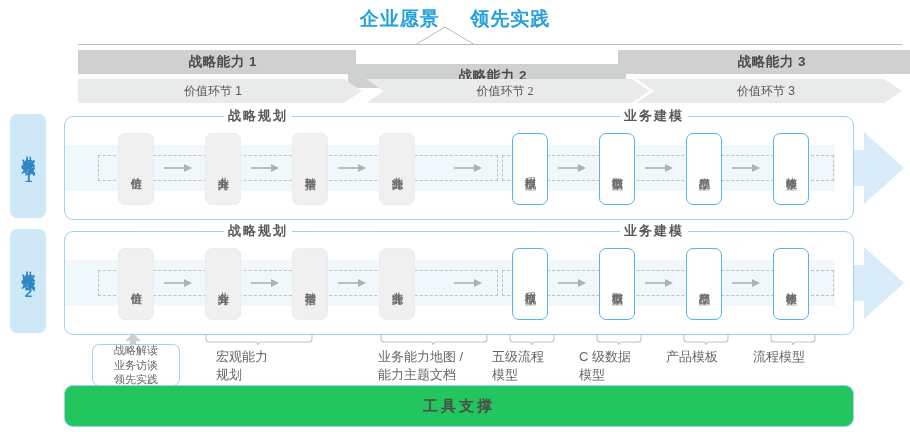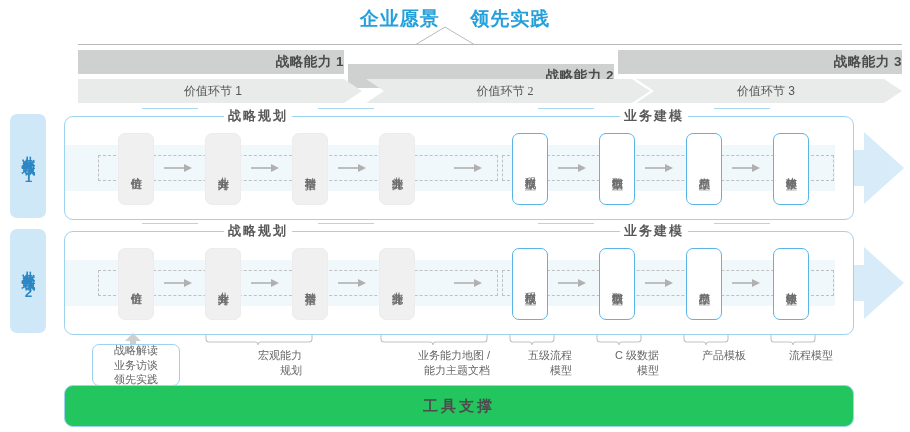--- a/index.html
+++ b/index.html
@@ -20,21 +20,21 @@
   .title-gap{width:18px;}
 
   
   .toprule{left:78px;top:44px;width:824px;height:1px;background:#b9b9b9;}
   .notch{left:415px;top:26px;width:60px;height:19px;}
 
   
   .cap{
     height:24px;background:#cfd0d0;color:#4b4b4b;
     font-size:13.5px;font-weight:bold;display:flex;align-items:center;
-    justify-content:flex-end;letter-spacing:.5px;
+    justify-content:center;letter-spacing:.5px;padding-left:12px;
   }
   
   .vc{
     height:24px;background:#e9eaea;color:#555;
     font-size:12px;display:flex;align-items:center;justify-content:center;
   }
   .vc.c1{clip-path:polygon(0 0,calc(100% - 18px) 0,100% 50%,calc(100% - 18px) 100%,0 100%);}
   .vc.c2{clip-path:polygon(0 0,calc(100% - 18px) 0,100% 50%,calc(100% - 18px) 100%,0 100%,18px 50%);}
   .vc.c3{clip-path:polygon(0 0,calc(100% - 18px) 0,100% 50%,calc(100% - 18px) 100%,0 100%,18px 50%);justify-content:center;}
 
@@ -58,21 +58,21 @@
     position:absolute;left:0;height:46px;background:#f1f8fc;
   }
   
   .bigarrow{
     width:86px;height:72px;background:#d7ecf8;
     clip-path:polygon(0 18px,46px 18px,46px 0,100% 50%,46px 100%,46px calc(100% - 18px),0 calc(100% - 18px));
   }
 
   
   .sechead{
-    display:flex;align-items:flex-start;gap:26px;height:16px;
+    display:flex;align-items:center;gap:26px;height:16px;
   }
   .sechead .ln{height:1px;background:#a9d8f0;}
   .sechead .tx{
     font-size:13px;font-weight:bold;color:#595959;letter-spacing:2px;
     background:#ffffff;padding:0 4px;white-space:nowrap;line-height:16px;
   }
 
   
   .track{height:26px;border:1px dashed #c0c0c0;box-sizing:border-box;background:transparent;}
 
@@ -84,21 +84,21 @@
   }
   .node span{writing-mode:vertical-rl;text-orientation:upright;}
   .node.gray{background:#f0f0f0;border:1px solid #ececec;}
   .node.blue{background:#ffffff;border:1.4px solid #5ab4e5;}
 
   
   .arw{width:28px;height:10px;}
 
   
   .toollbl{
-    text-align:right;font-size:11px;color:#666;line-height:1.35;
+    text-align:left;font-size:13px;color:#666;line-height:1.35;
   }
   .toolbox{
     border:1px solid #9dd3ef;border-radius:7px;background:#fff;
     text-align:center;font-size:11px;color:#666;line-height:1.35;
     display:flex;align-items:center;justify-content:center;
   }
 
   
   .toolbar{
     left:64px;width:790px;border:1px solid #9dd3ef;border-radius:9px;

